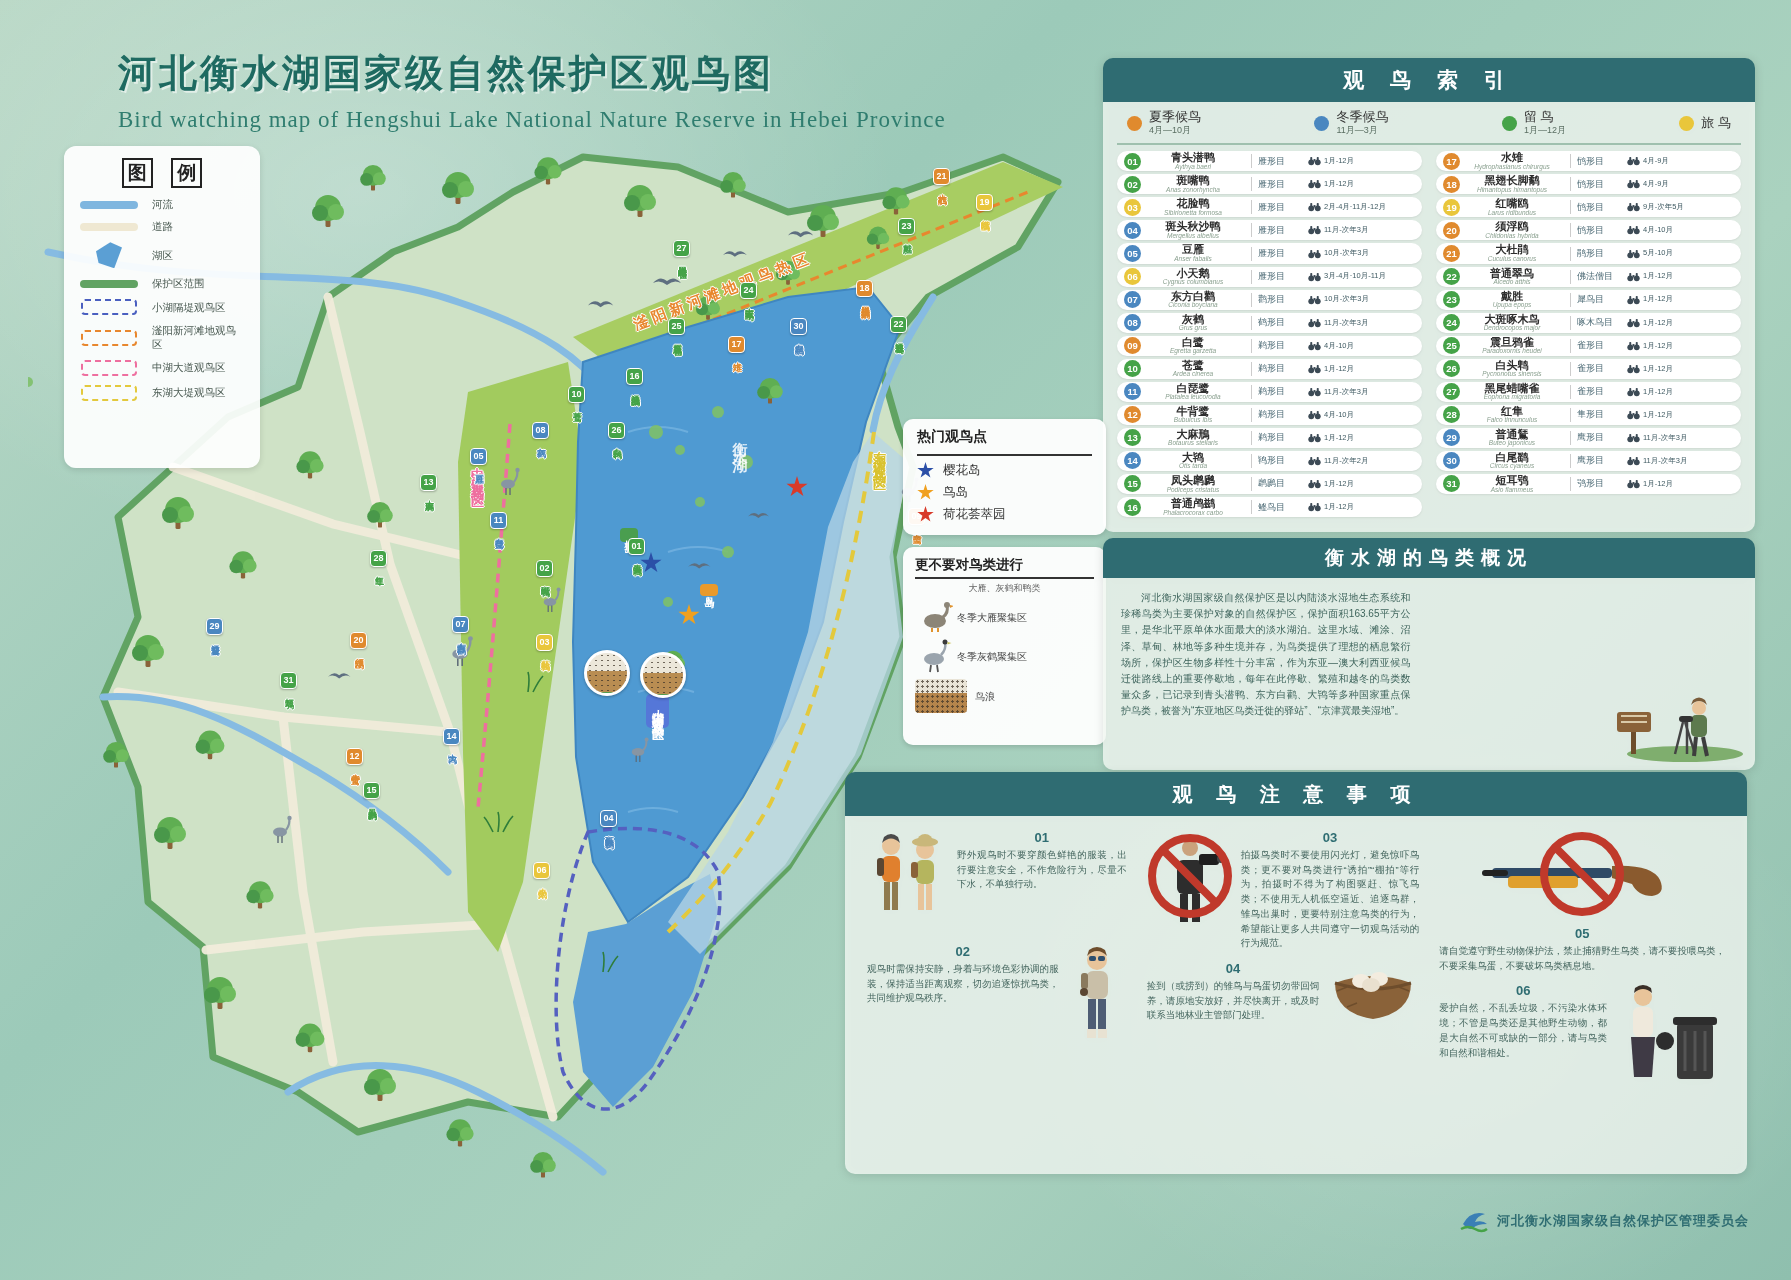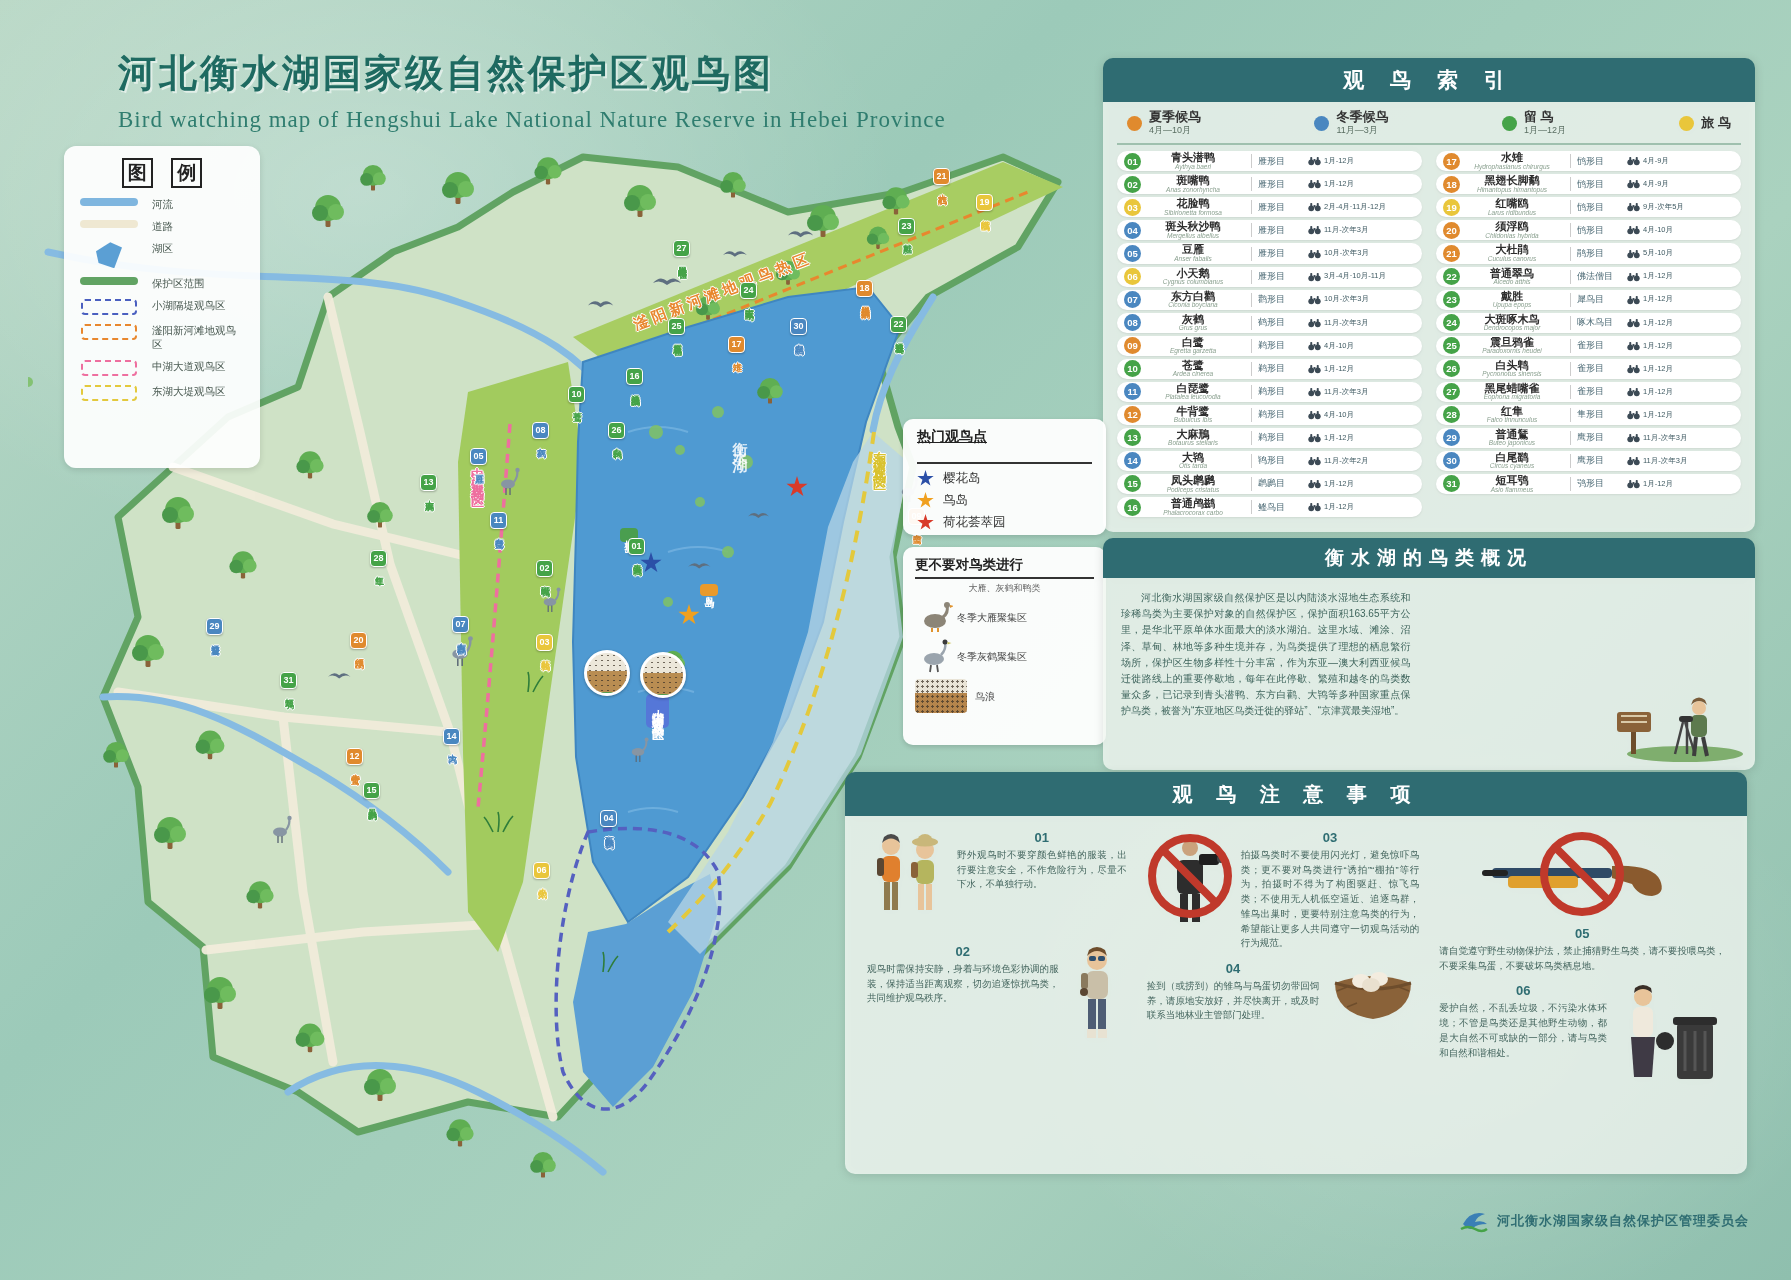--- a/index.html
+++ b/index.html
@@ -14,21 +14,21 @@
   .title-block { position:absolute; left:118px; top:48px; width:900px; }
   .title-cn { font-size:38px; font-weight:900; color:#1e6a61; letter-spacing:3px;
     text-shadow:2px 2px 0 rgba(255,255,255,.55); }
   .title-en { margin-top:8px; font-family:"Liberation Serif",serif; font-size:23px; color:#2f7d6f; letter-spacing:1px; }
   
   .legend { position:absolute; left:64px; top:146px; width:196px; height:322px;
     background:rgba(255,255,255,.92); border-radius:12px; padding:12px 14px; box-shadow:0 2px 6px rgba(0,0,0,.12); }
   .legend-title { text-align:center; margin-bottom:10px; }
   .legend-title span { display:inline-block; border:2px solid #222; padding:0 4px; margin:0 7px;
     font-size:19px; font-weight:900; color:#222; }
-  .legend-item { display:flex; align-items:flex-start; margin:9px 0; }
+  .legend-item { display:flex; align-items:center; margin:9px 0; }
   .legend-swatch { width:62px; display:flex; justify-content:center; margin-right:12px; flex:0 0 62px; }
   .sw-line { width:58px; height:8px; border-radius:4px; }
   .sw-poly { width:26px; height:26px; clip-path:polygon(55% 0,100% 20%,70% 100%,10% 80%,0 35%); }
   .sw-dash { width:56px; height:16px; border:2.5px dashed; border-radius:4px; background:transparent; }
   .legend-label { font-size:10.5px; color:#4a5a52; line-height:1.25; }
   
   #map { position:absolute; left:28px; top:132px; width:1070px; height:1135px; }
   #map svg { position:absolute; left:0; top:0; }
   .corridor { position:absolute; font-weight:bold; pointer-events:none;
     text-shadow:-1px 0 #fff,1px 0 #fff,0 -1px #fff,0 1px #fff; }
@@ -60,39 +60,39 @@
   .panel-head { background:#2f6c72; color:#fff; text-align:right; border-radius:10px 10px 0 0;
     display:flex; align-items:center; justify-content:center; font-weight:bold; }
   .panel-body { background:rgba(245,250,245,.78); border-radius:0 0 10px 10px; }
   
   .index { position:absolute; left:1103px; top:58px; width:652px; height:474px; filter:drop-shadow(0 2px 5px rgba(0,0,0,.15)); }
   .index .panel-head { height:44px; font-size:21px; letter-spacing:10px; }
   .index .panel-body { height:430px; padding:6px 14px 8px; }
   .keys { display:flex; justify-content:space-between; align-items:center; padding:2px 10px 6px; border-bottom:2px solid #9fc0ae; }
   .key { display:flex; align-items:center; }
   .key-dot { width:15px; height:15px; border-radius:50%; margin-right:7px; flex:0 0 15px; }
-  .key-label { font-size:13px; font-weight:bold; color:#333; line-height:1.1; }
+  .key-label { font-size:13px; font-weight:normal; color:#333; line-height:1.1; }
   .key-range { font-size:9px; color:#5a6e62; }
   .bird-grid { margin-top:6px; display:grid; grid-template-columns:1fr 1fr; grid-template-rows:repeat(16,1fr);
     grid-auto-flow:column; column-gap:14px; row-gap:3px; height:352px; }
   .bird-row { display:flex; align-items:center; background:#fff; border-radius:12px; padding:1px 7px;
     box-shadow:0 1px 2px rgba(0,0,0,.08); }
   .bird-num { width:17px; height:17px; border-radius:50%; color:#fff; font-size:9.5px; font-weight:bold;
     display:flex; align-items:center; justify-content:center; flex:0 0 17px; }
   .bird-names { width:104px; text-align:center; flex:0 0 104px; }
   .bird-cn { font-size:11px; font-weight:bold; color:#2e2e2e; line-height:1.05; }
   .bird-la { font-size:6.5px; color:#8aa08f; font-style:italic; line-height:1; }
   .bird-sep { width:1px; height:14px; background:#ccc; margin:0 6px; flex:0 0 1px; }
   .bird-order { font-size:9px; color:#4c6a75; width:50px; flex:0 0 50px; }
   .binoc { flex:0 0 13px; margin-right:3px; display:flex; }
   .bird-months { font-size:7.5px; color:#3f5a62; line-height:1.1; }
   
   .hotspots { position:absolute; left:903px; top:419px; width:203px; height:116px;
     background:rgba(255,255,255,.94); border-radius:10px; padding:9px 14px; box-shadow:0 2px 5px rgba(0,0,0,.15); }
-  .hs-title { font-size:14px; font-weight:900; color:#222; border-bottom:2px solid #333; padding-bottom:16px; margin-bottom:6px;text-decoration:underline; }
+  .hs-title { font-size:14px; font-weight:900; color:#222; border-bottom:2px solid #333; padding-bottom:8px; margin-bottom:6px; }
   .hs-row { display:flex; align-items:center; margin:5px 0; }
   .hs-star { width:17px; height:17px; margin-right:9px; flex:0 0 17px;
     clip-path:polygon(50% 0%,61% 35%,98% 35%,68% 57%,79% 91%,50% 70%,21% 91%,32% 57%,2% 35%,39% 35%); }
   .hs-label { font-size:12.5px; color:#333; }
   .winter { position:absolute; left:903px; top:547px; width:203px; height:198px;
     background:rgba(255,255,255,.94); border-radius:10px; padding:9px 12px; box-shadow:0 2px 5px rgba(0,0,0,.15); }
   .wt-title { font-size:13.5px; font-weight:900; color:#222; border-bottom:2px solid #333; padding-bottom:3px; }
   .wt-sub { font-size:9px; color:#666; margin:3px 0 4px; text-align:center; }
   .wt-row { display:flex; align-items:center; margin:6px 0; }
   .wt-icon { width:42px; flex:0 0 42px; display:flex; justify-content:center; }

